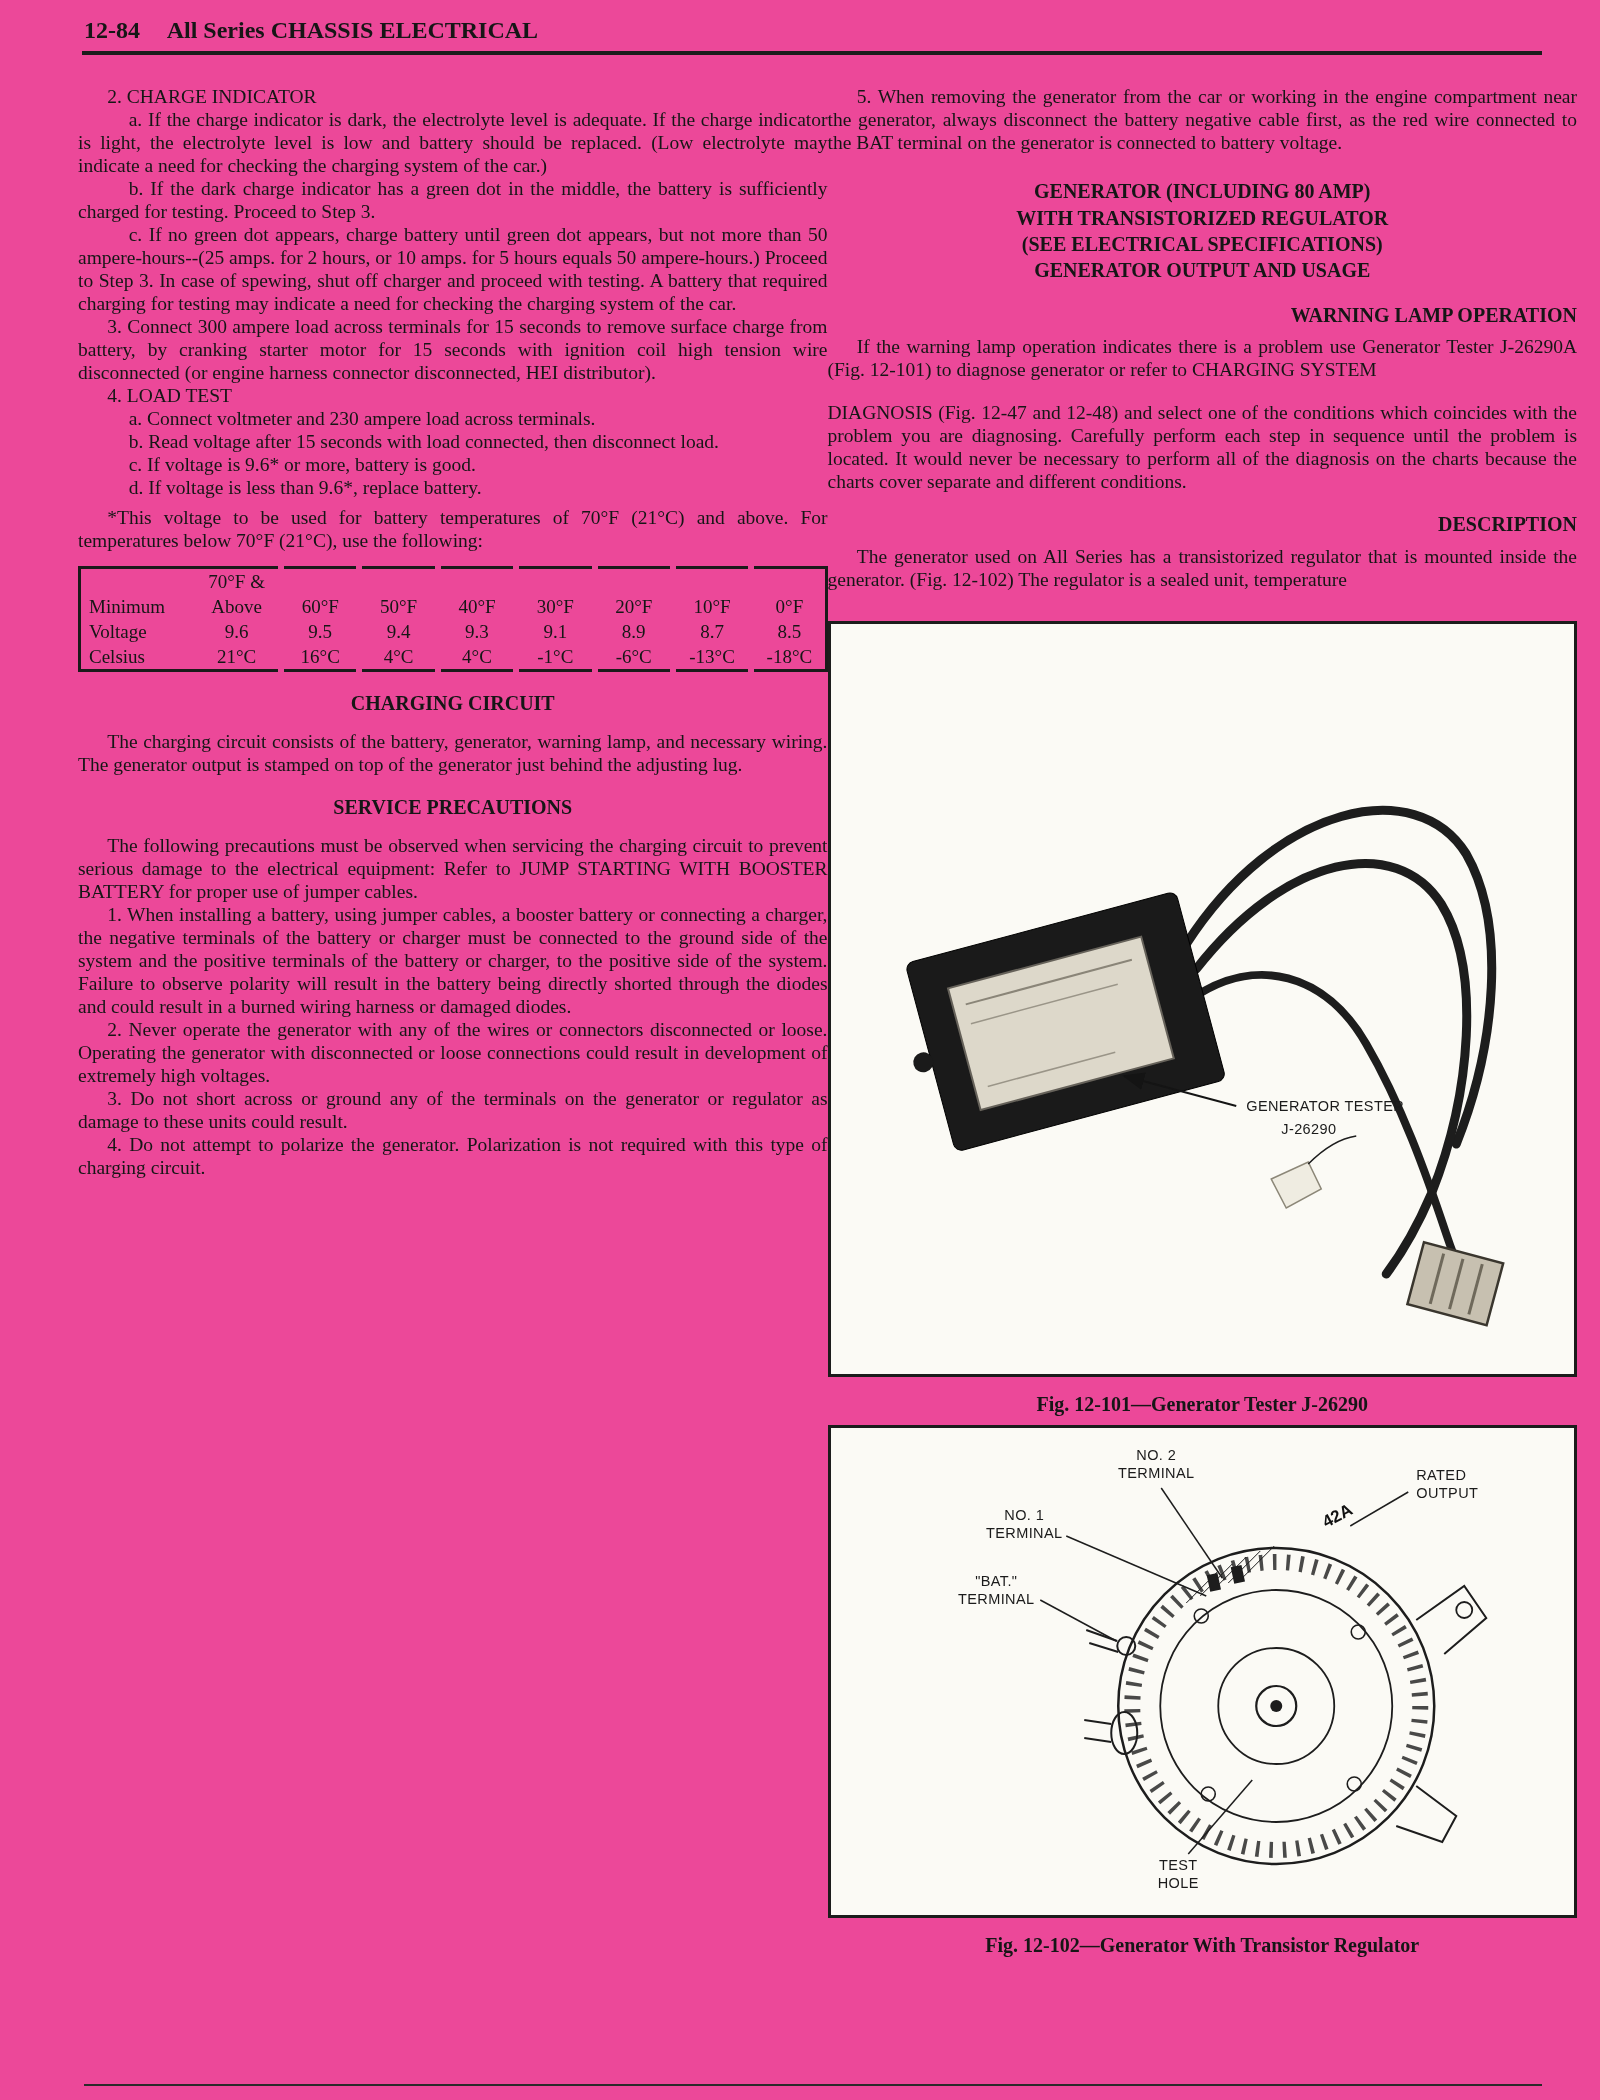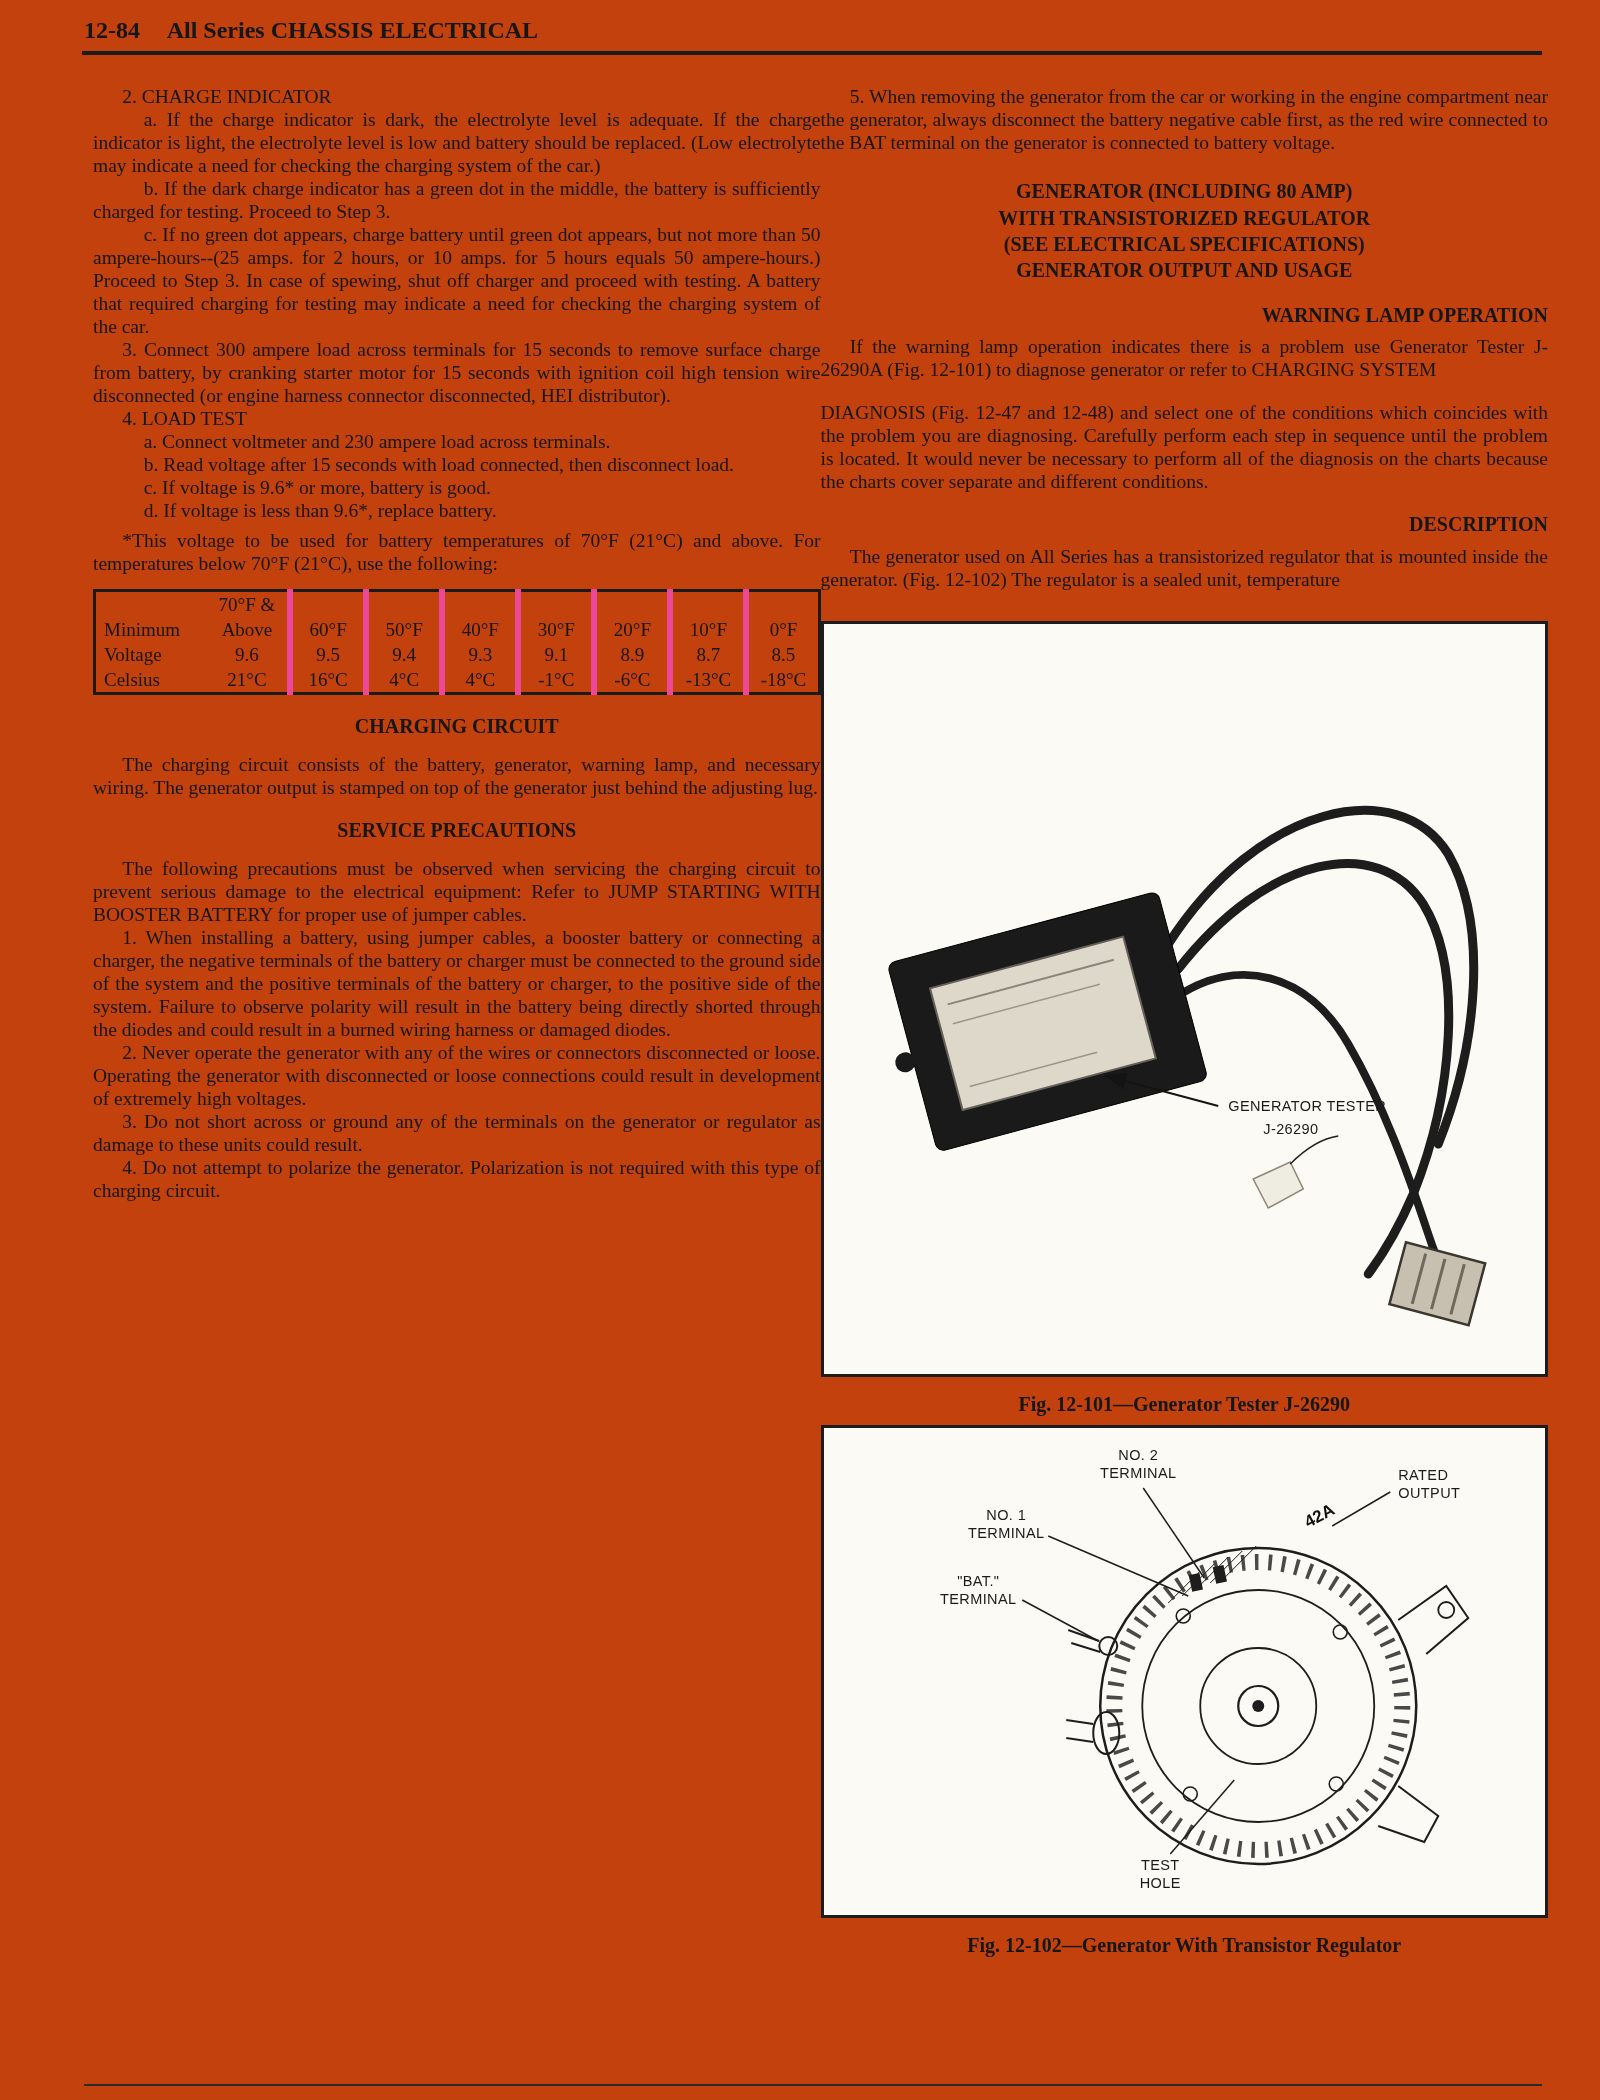--- a/index.html
+++ b/index.html
@@ -1,34 +1,34 @@
 <!DOCTYPE html>
 <html><head>
 <meta charset="utf-8">
 <style>
   html,body{margin:0;padding:0;background:#e8e6e0;}
   .page{
     position:relative;
     width:1600px;height:2100px;
     margin:0 auto;
-    background:#c2410c;
+    background:#ec4899;
     color:#161616;
     font-family:"Liberation Serif","DejaVu Serif",serif;
     font-size:19.5px;
     line-height:1.18;
     overflow:hidden;
   }
   
   .page-header{padding:16px 56px 0 84px;font-weight:bold;font-size:24px;}
   .page-header .page-num{margin-right:22px;}
   .header-rule{margin:7px 58px 30px 82px;border-top:4px solid #1c1c1c;}
   .footer-rule{position:absolute;left:84px;right:58px;bottom:14px;border-top:2px solid #2a2a2a;}
 
   
-  .columns{display:flex;padding:0 52px 0 78px;align-items:flex-start;margin-left:15px;}
+  .columns{display:flex;padding:0 23px 0 78px;align-items:flex-start;}
   .col{flex:1;min-width:0;}
 
   
   .para{margin:0;text-align:justify;}
   .in1{text-indent:1.5em;}
   .in2{text-indent:2.6em;}
   .gap-top{margin-top:7px;}
   .center-head{font-size:20px;font-weight:bold;text-align:center;margin:20px 0 14px;}
   .side-head{font-size:20px;font-weight:bold;text-align:right;margin:20px 0 8px;}
   .gen-head{font-size:20px;font-weight:bold;text-align:center;line-height:1.32;margin:24px 8px 20px;}

